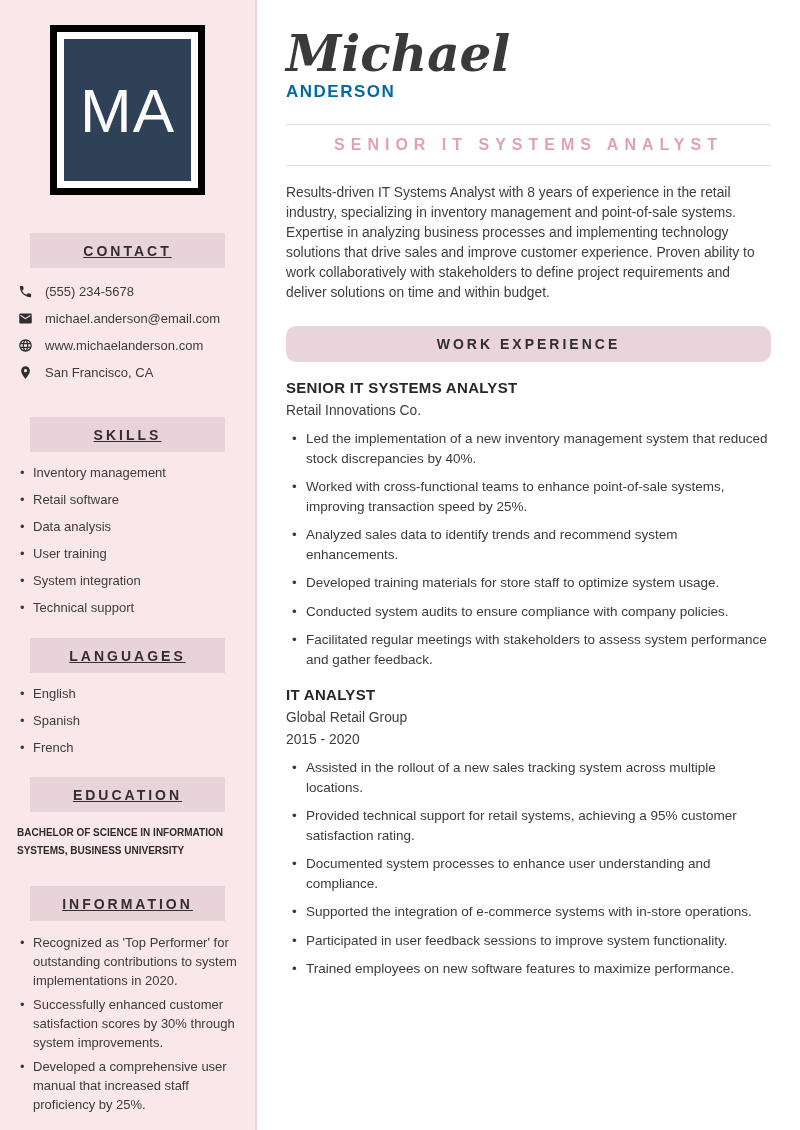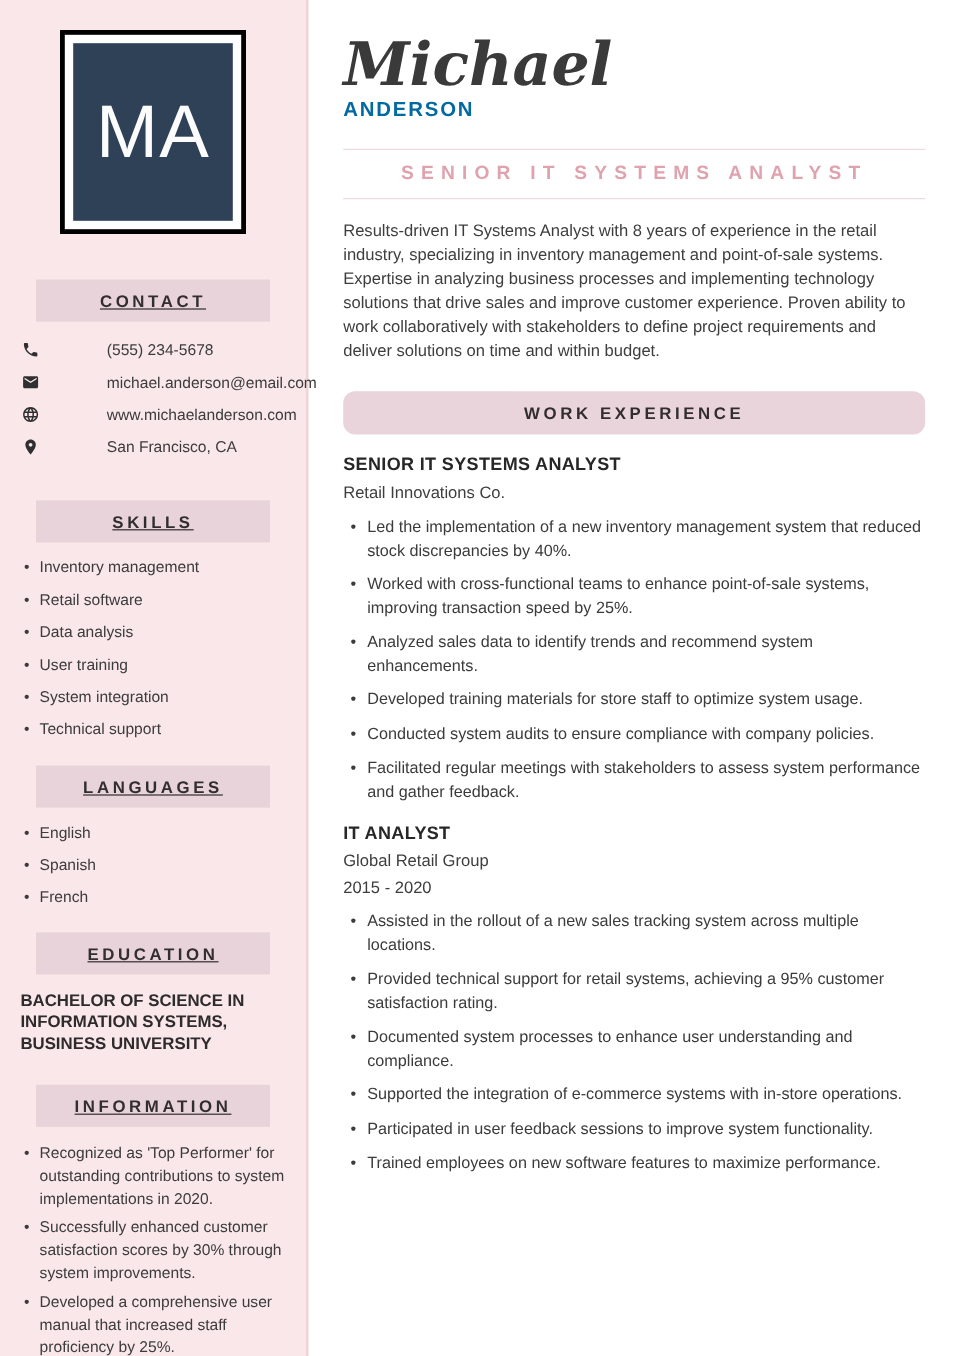--- a/index.html
+++ b/index.html
@@ -11,21 +11,21 @@
   }
   .page { position: absolute; inset: 0; width: 800px; height: 1130px; background: #ffffff; }
 
   
   .sidebar {
     position: absolute; left: 0; top: 0; width: 257px; height: 1130px;
     background: #f9e7ea; border-right: 2px solid #f0d3d9;
   }
   .monogram-frame {
     margin: 25px auto 0 auto; width: 155px; height: 170px;
-    background: #ffffff; border: 4px solid #000000; padding: 7px;
+    background: #ffffff; border: 7px solid #000000; padding: 7px;
   }
   .monogram-box {
     width: 100%; height: 100%; background: #2e4156;
     display: flex; align-items: center; justify-content: center;
   }
   .monogram-text {
     color: #fcfcfd; font-size: 62px; font-weight: 500; letter-spacing: 1px;
     font-family: "Liberation Sans", sans-serif;
   }
   .side-bar-header {
@@ -33,37 +33,37 @@
     display: flex; align-items: center; justify-content: center;
     font-size: 14px; font-weight: 700; letter-spacing: 3px; color: #322e30; text-decoration: underline;
   }
   .side-bar-header.contact-h      { margin-top: 38px; }
   .side-bar-header.skills-h       { margin-top: 31px; }
   .side-bar-header.languages-h    { margin-top: 22px; }
   .side-bar-header.education-h    { margin-top: 21px; }
   .side-bar-header.achievements-h { margin-top: 26px; }
 
   .contact-list { margin: 10px 12px 0 18px; }
-  .contact-row { display: flex; align-items: center; padding: 6px 0; gap: 44px; }
+  .contact-row { display: flex; align-items: center; padding: 6px 0; }
   .contact-row svg { width: 15px; height: 15px; flex: 0 0 15px; fill: #2f2f31; }
   .contact-row .c-text { margin-left: 12px; font-size: 13px; color: #3c3c3c; }
 
   ul.side-list { list-style: none; margin: 12px 12px 0 20px; }
   ul.side-list li {
     position: relative; padding-left: 13px; font-size: 13px; color: #3c3c3c;
     line-height: 17px; margin-bottom: 7px;
   }
   ul.side-list.skills-list li, ul.side-list.lang-list li { margin-bottom: 10px; }
   ul.side-list li::before {
     content: "•"; position: absolute; left: 0; top: 0; color: #3c3c3c; font-size: 13px;
   }
   ul.side-list.ach-list li { line-height: 19px; margin-bottom: 5px; }
 
   .education-text {
-    margin: 12px 16px 0 17px; font-size: 14px; font-weight: 700;
+    margin: 12px 16px 0 17px; font-size: 10px; font-weight: 700;
     line-height: 18px; color: #2e2b2c; text-transform: uppercase;
   }
 
   
   .main { position: absolute; left: 286px; top: 0; width: 485px; }
   .name-script {
     margin-top: 26px; font-family: "DejaVu Serif", serif; font-style: italic;
     font-weight: 600; font-size: 50px; line-height: 56px; color: #3a3a3a;
   }
   .name-last {

